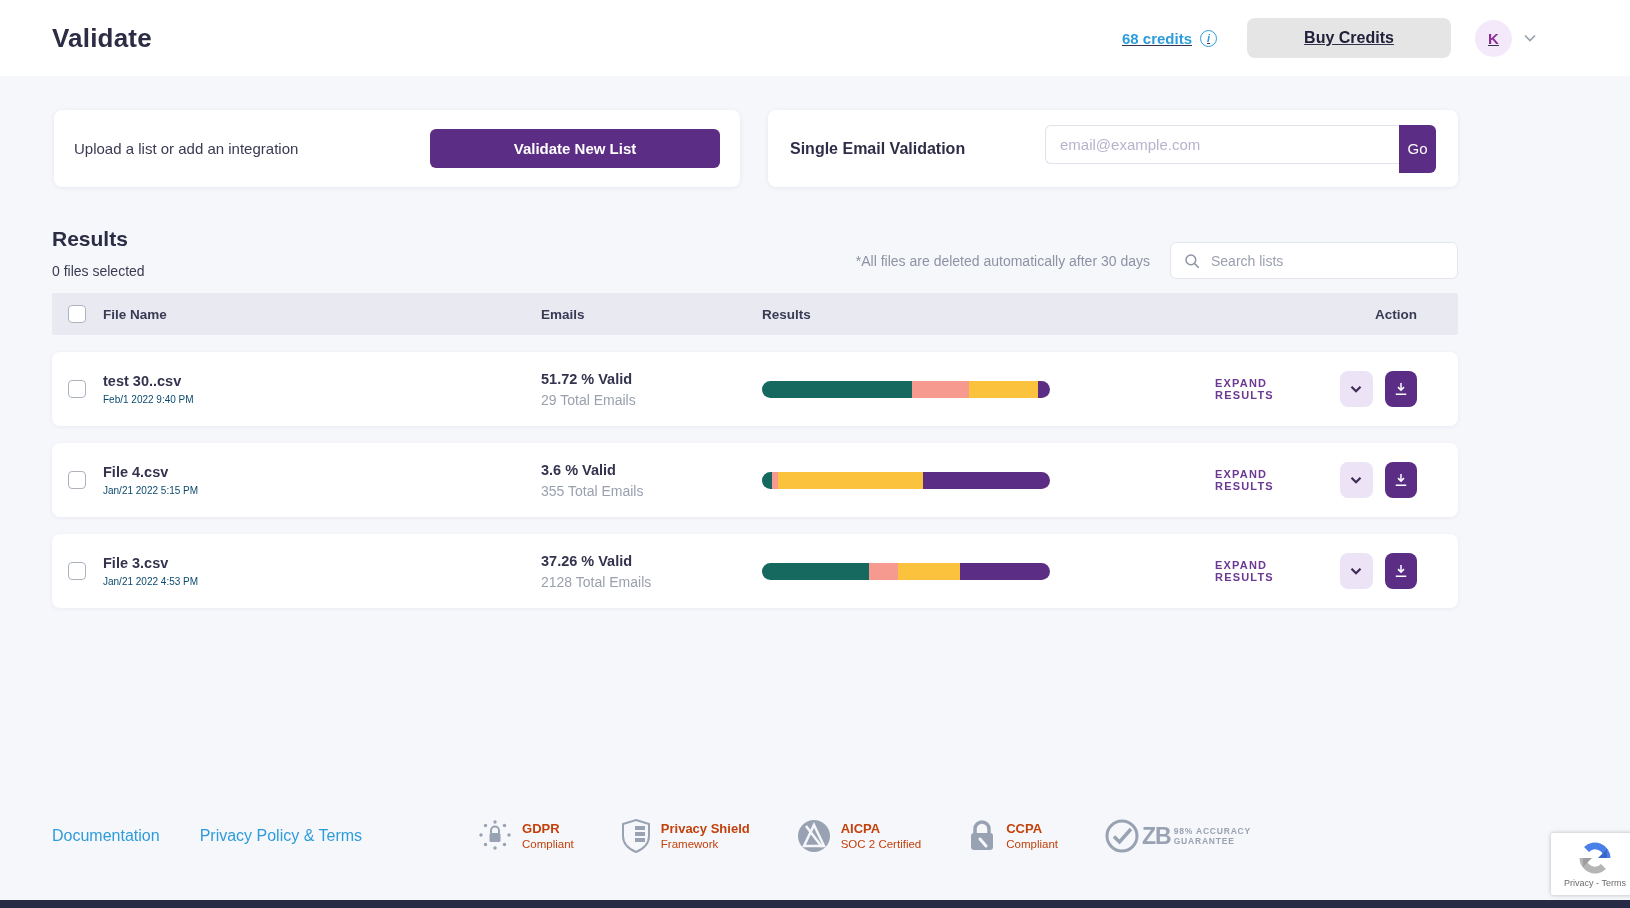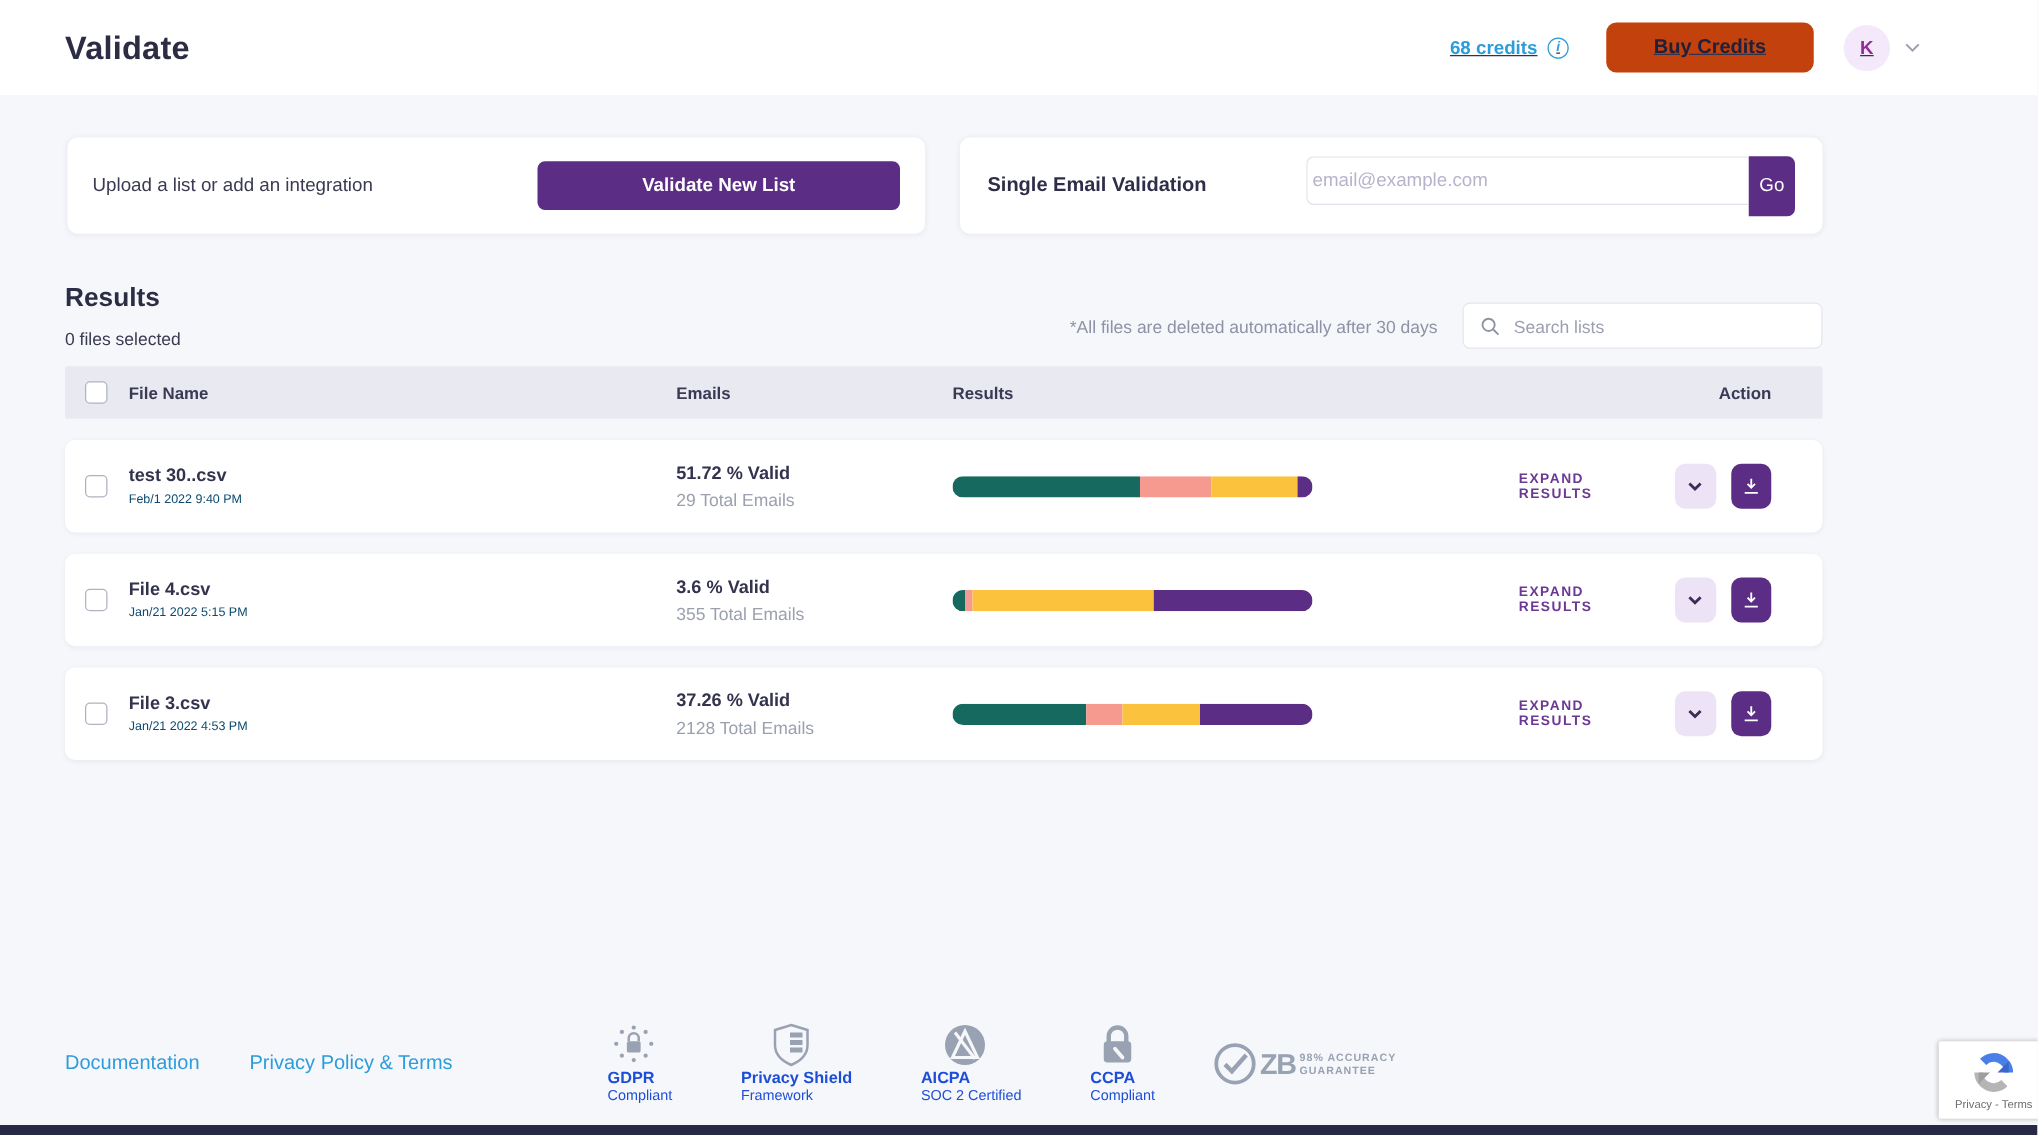--- a/index.html
+++ b/index.html
@@ -17,21 +17,21 @@
     display:flex; align-items:center;
     padding:0 90px 0 52px;
   }
   .page-title { font-size:26px; font-weight:bold; color:#2c2c44; letter-spacing:.2px; }
   .topbar-right { margin-left:auto; display:flex; align-items:center;text-decoration:underline; }
   .credits { color:#2d9cdb; font-size:15px; font-weight:bold; }
   .info-icon { width:17px; height:17px; border:1.5px solid #2d9cdb; border-radius:50%;
     color:#2d9cdb; font-size:11px; font-weight:bold; display:flex; align-items:center;
     justify-content:center; margin-left:8px; font-style:italic; cursor:pointer; }
   .buy-btn {
-    margin-left:30px; width:166px; height:40px; background:#c2410c; border:none;
+    margin-left:30px; width:204px; height:40px; background:#e5e5e5; border:none;
     border-radius:8px; font-family:inherit; font-size:16px; font-weight:bold;
     color:#20203a; cursor:pointer;
   }
   .avatar { margin-left:24px; width:37px; height:37px; border-radius:50%;
     background:#f3e9fb; color:#8f2d9b; font-weight:bold; font-size:15px;
     display:flex; align-items:center; justify-content:center; cursor:pointer; }
   .avatar-caret { margin-left:8px; cursor:pointer; display:flex; }
   
   .cards-row { display:flex; gap:28px; margin:34px 172px 0 54px; }
   .card {
@@ -43,21 +43,21 @@
   .card-label { font-size:15px; color:#3a3a52; }
   .validate-btn {
     margin-left:auto; width:290px; height:39px; background:#5b2d84; color:#fff;
     border:none; border-radius:6px; font-family:inherit; font-size:15px;
     font-weight:bold; cursor:pointer;
   }
   .card.single { padding:0 22px; }
   .sev-group { margin-left:auto; display:flex; }
   .sev-input {
     width:354px; height:39px; border:1px solid #e0e2ec; border-right:none;
-    border-radius:6px 0 0 6px; padding:0 4px; font-family:inherit; font-size:15px;
+    border-radius:6px 0 0 6px; padding:0 14px; font-family:inherit; font-size:15px;
     color:#3a3a52; outline:none;
   }
   .sev-input::placeholder { color:#b9b2cc; }
   .go-btn { width:37px; height:48px; background:#5b2d84; color:#fff; border:none;
     border-radius:0 6px 6px 0; font-family:inherit; font-size:15px; cursor:pointer; }
   
   .results-head { display:flex; align-items:flex-end; margin:40px 172px 0 52px; }
   .results-title { font-size:21px; font-weight:bold; color:#2c2c44; }
   .files-selected { font-size:14px; color:#3a3a52; margin-top:12px; }
   .results-head-right { margin-left:auto; display:flex; align-items:center; }
@@ -95,21 +95,21 @@
     cursor:pointer; }
   .caret-btn { width:36px; height:36px; border:none; border-radius:8px; background:#ece4f6;
     margin-left:21px; cursor:pointer; display:flex; align-items:center; justify-content:center; }
   .dl-btn { width:36px; height:36px; border:none; border-radius:8px; background:#5b2d84;
     margin-left:12px; cursor:pointer; display:flex; align-items:center; justify-content:center; }
   
   .footer { position:absolute; left:52px; right:60px; top:818px; display:flex; align-items:center; }
   .flink { font-size:16px; color:#2d9cdb; text-decoration:none; cursor:pointer; }
   .flink + .flink { margin-left:40px; }
   .badges { display:flex; align-items:center; margin-left:115px; }
-  .badge { display:flex; align-items:center; color:#1d4ed8; margin-right:46px;flex-direction:column; }
+  .badge { display:flex; align-items:center; color:#c2410c; margin-right:46px; }
   .badge svg { flex:none; }
   .badge-txt { margin-left:9px; line-height:1.25; }
   .badge-title { font-size:13px; font-weight:bold; }
   .badge-sub { font-size:11.5px; }
   .zb-badge { display:flex; align-items:center; color:#99a2b2; }
   .zb-word { font-size:23px; font-weight:bold; letter-spacing:-1px; margin-left:2px; }
   .zb-small { font-size:8.5px; font-weight:bold; letter-spacing:.8px; line-height:1.2; margin-left:3px; }
   
   .recaptcha { position:absolute; right:-9px; top:833px; width:88px; height:62px;
     background:#ffffff; box-shadow:0 0 4px rgba(0,0,0,.25); border-radius:2px;

